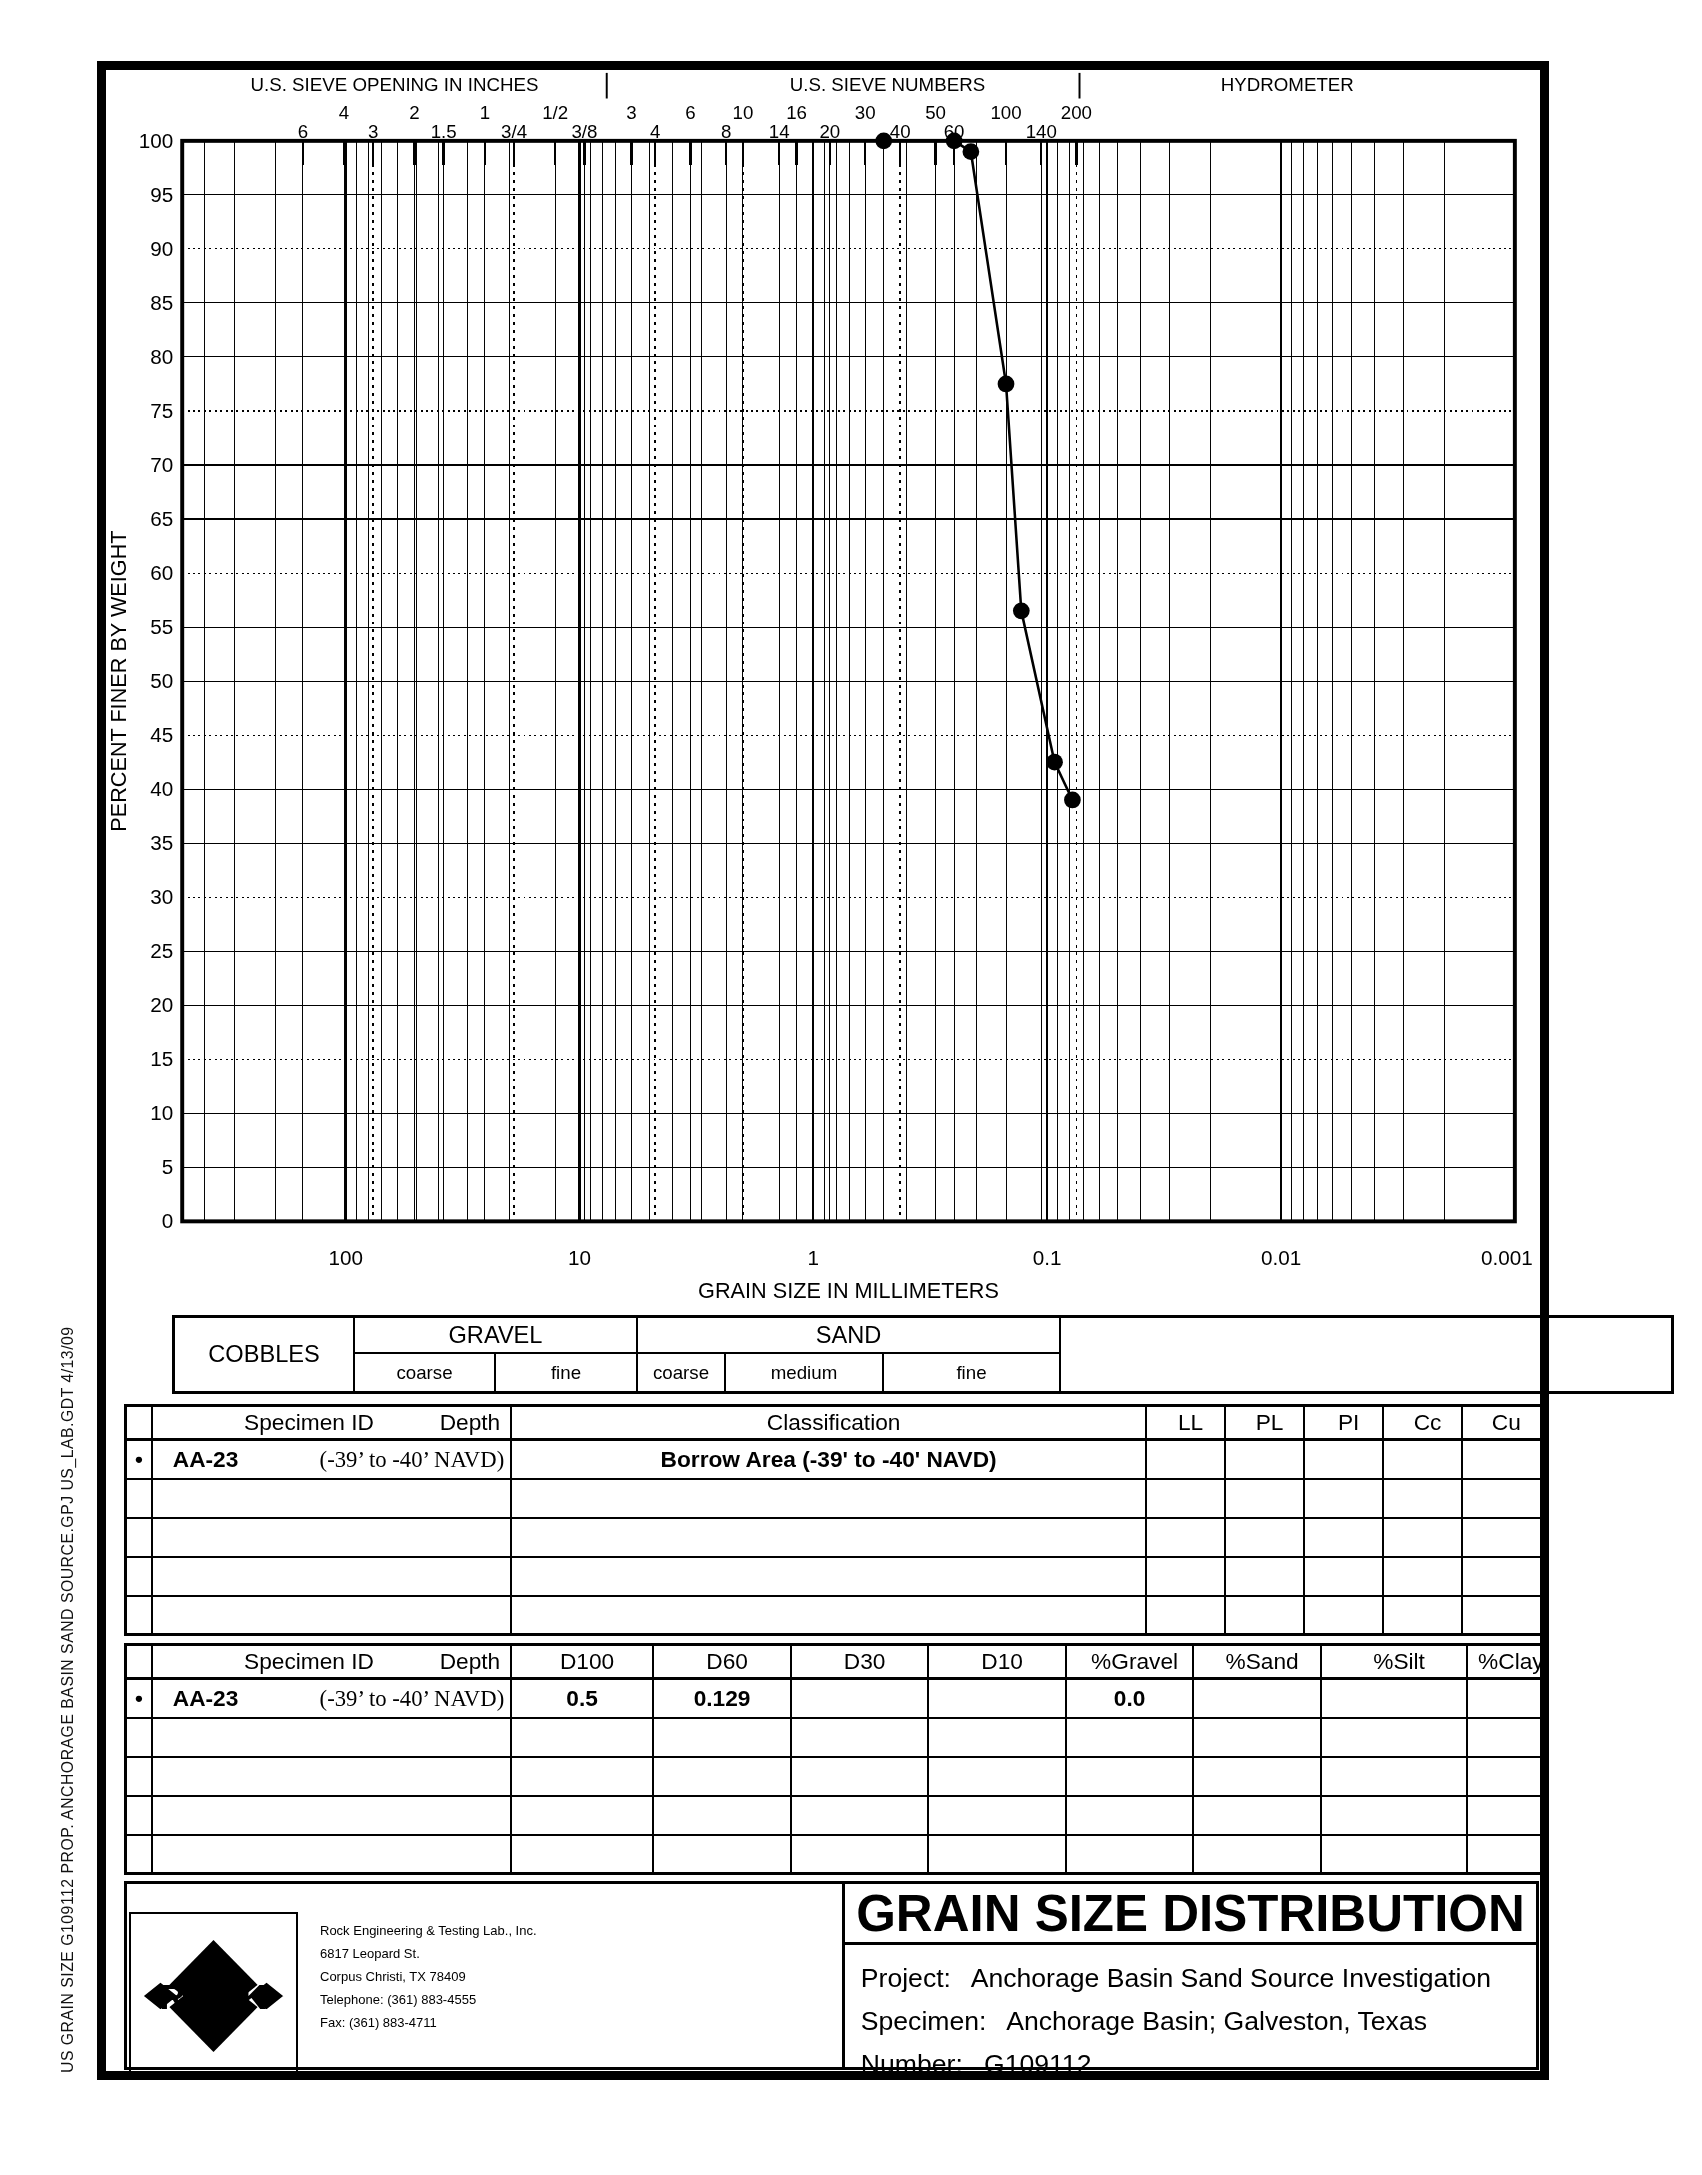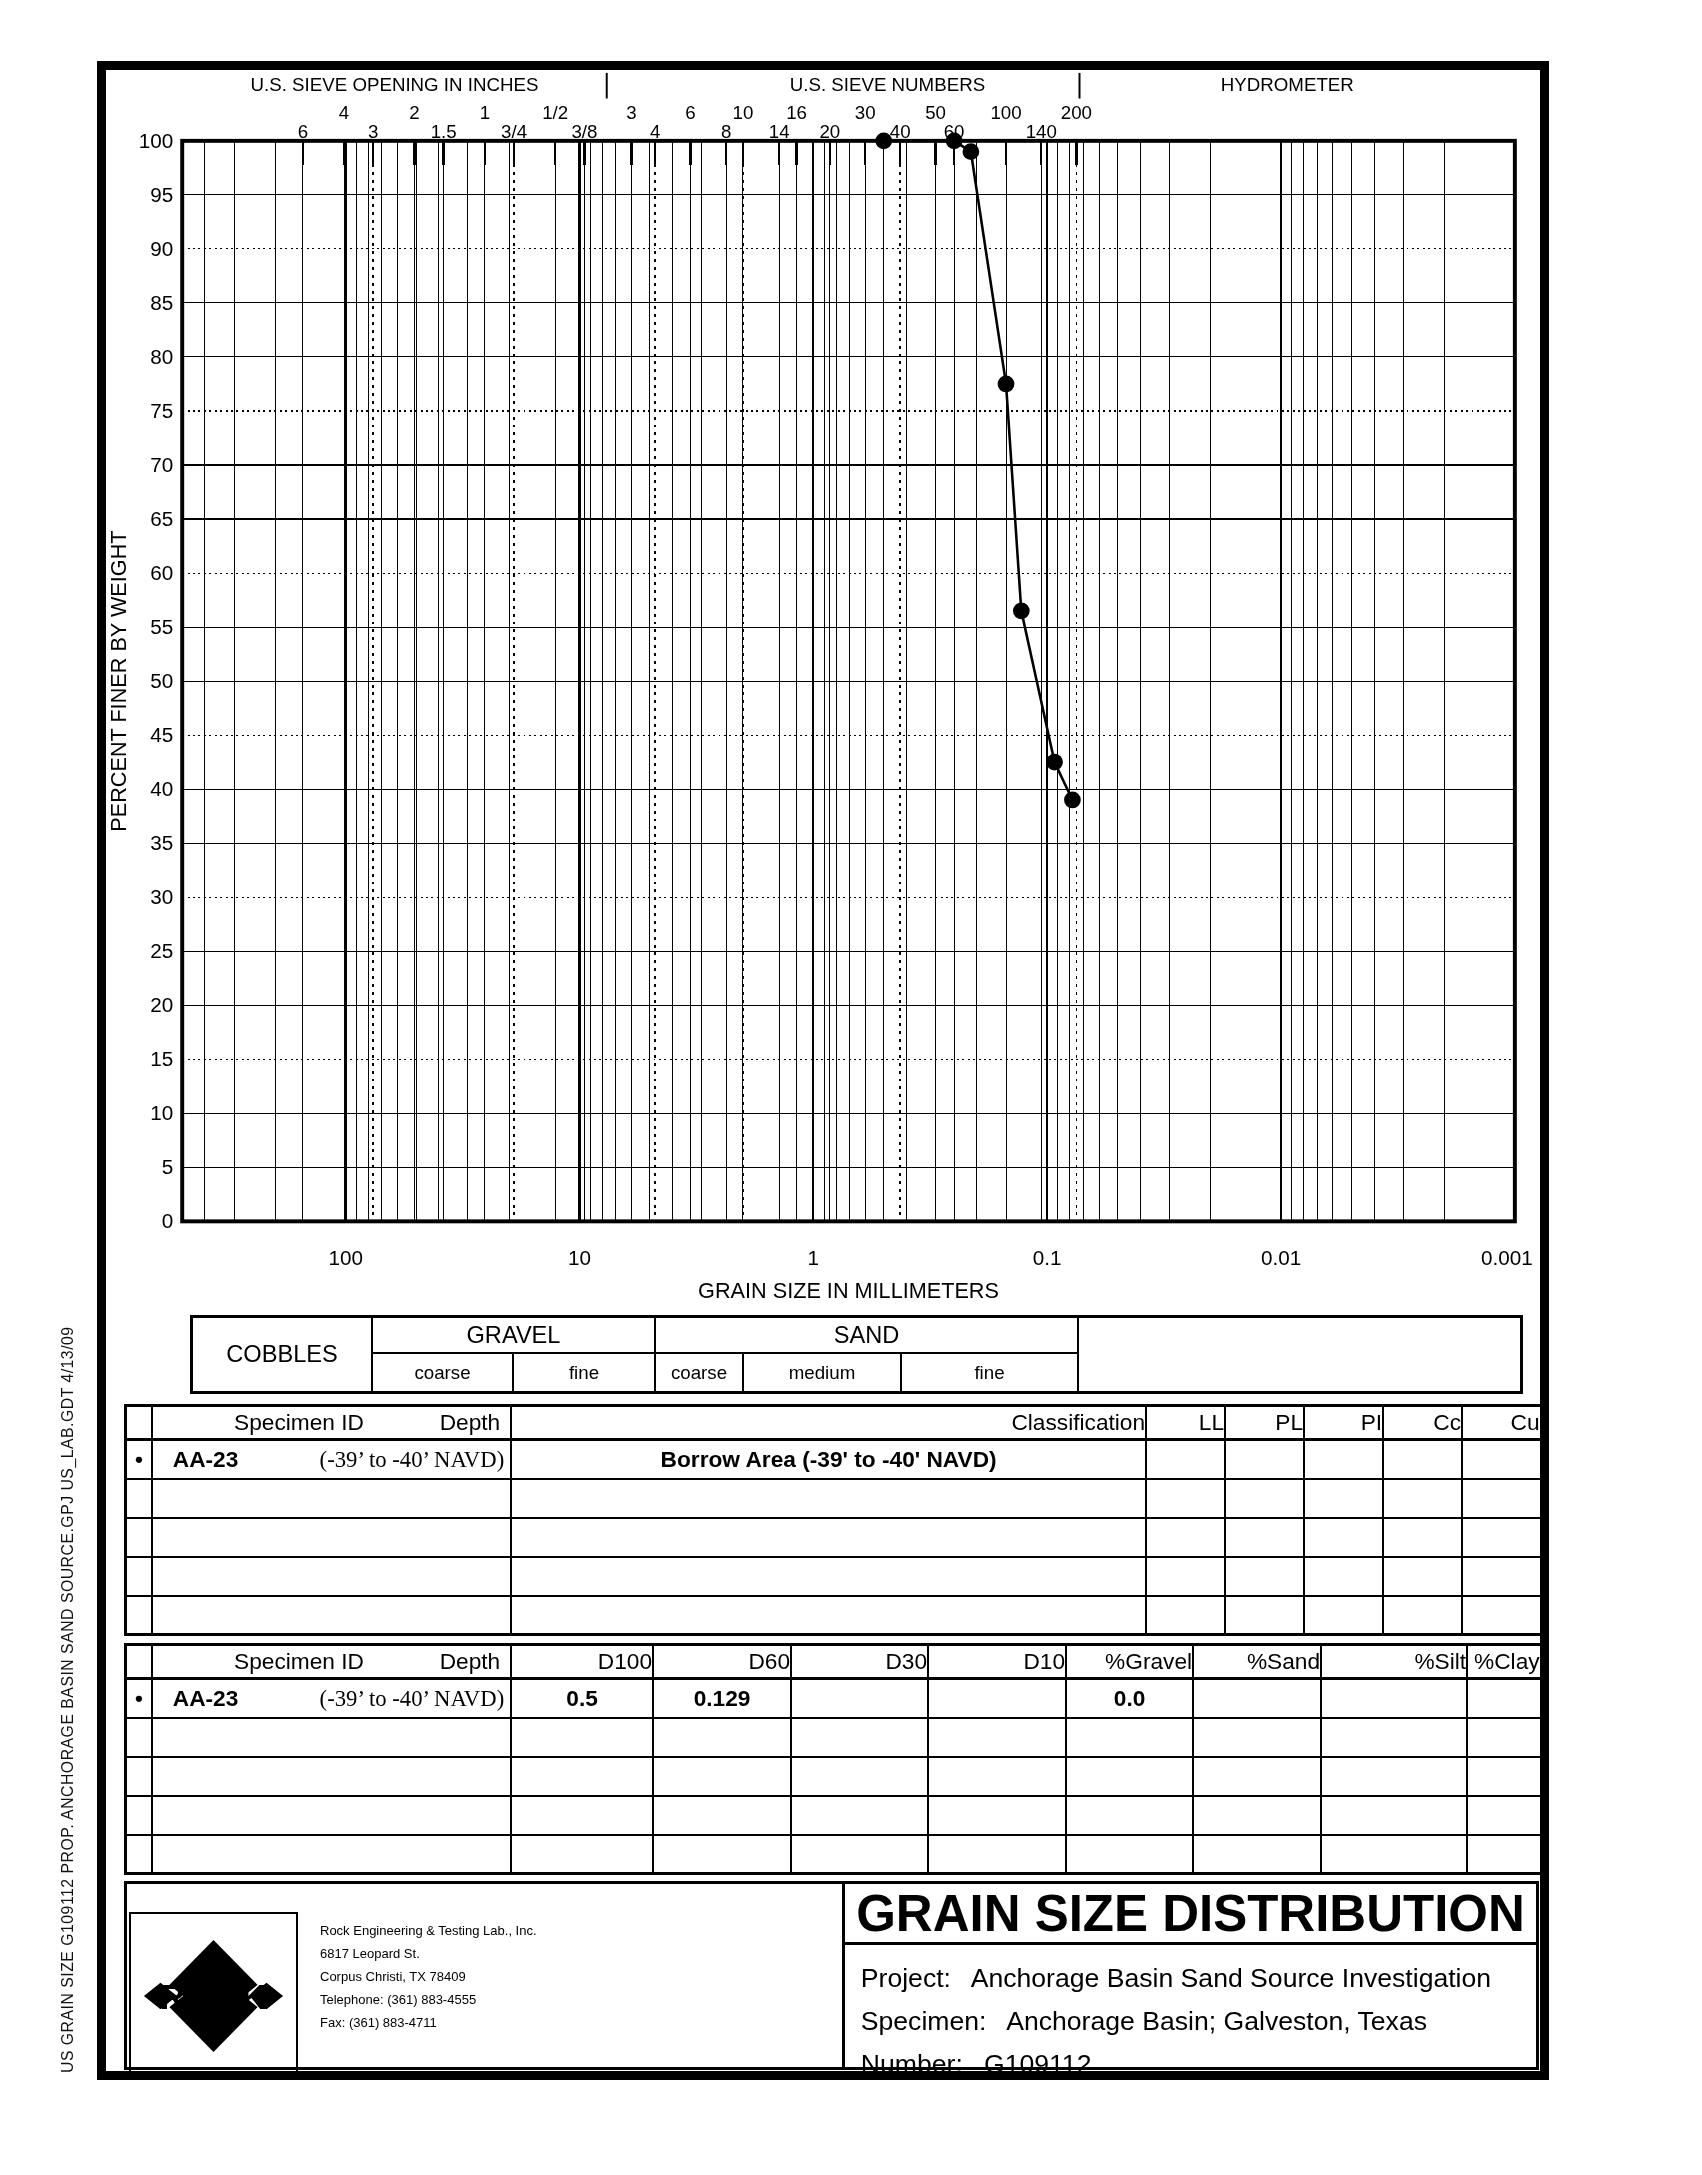--- a/index.html
+++ b/index.html
@@ -14,38 +14,38 @@
   }
   .sidebar-text{
     position:absolute;left:59px;top:1246px;height:827px;width:25.6px;
     writing-mode:vertical-rl;transform:rotate(180deg);
     font-size:15.8px;letter-spacing:0.5px;color:#111;white-space:nowrap;
   }
   svg text{font-family:"Liberation Sans", sans-serif;fill:#000;}
 
   
   .class-band{
-    position:absolute;left:190px;top:1315px;width:1333px;height:79px;
+    position:absolute;left:172px;top:1315px;width:1502px;height:79px;
     display:flex;border:3px solid #000;box-sizing:border-box;font-size:23.6px;
   }
   .class-cell{border-right:2px solid #000;display:flex;align-items:center;justify-content:center;box-sizing:border-box;}
   .class-group{display:flex;flex-direction:column;border-right:2px solid #000;box-sizing:border-box;}
   .class-group .top{height:36px;display:flex;align-items:center;justify-content:center;border-bottom:2px solid #000;box-sizing:border-box;}
   .class-group .subs{flex:1;display:flex;}
   .class-sub{display:flex;align-items:center;justify-content:center;font-size:18.7px;border-right:2px solid #000;box-sizing:border-box;}
   .class-sub:last-child{border-right:none;}
   .class-silt{border-right:none;}
 
   
   table.spec{
     position:absolute;left:124px;width:1415px;border-collapse:collapse;
     table-layout:fixed;border:3px solid #000;font-size:22.7px;
   }
   table.spec td{border:2px solid #000;height:39px;padding:0;box-sizing:border-box;overflow:hidden;white-space:nowrap;}
-  table.spec tr.hdr td{height:34px;border-bottom:3px solid #000;text-align:right;}
+  table.spec tr.hdr td{height:34px;border-bottom:3px solid #000;text-align:center;padding-left:10px;}
   .sd-head{display:flex;justify-content:space-between;align-items:center;padding:0 9.9px 0 81px;}
   .sd-data{display:flex;justify-content:space-between;align-items:baseline;padding:0 5.9px 0 19.7px;}
   .specimen-id{font-weight:bold;}
   .depth-val{font-family:"Liberation Serif", serif;font-size:22.7px;}
   .marker-cell{text-align:center;font-size:14.8px;}
   .num{text-align:center;font-weight:bold;}
   .classif{text-align:center;font-weight:bold;}
 
   
   .footer-box{

